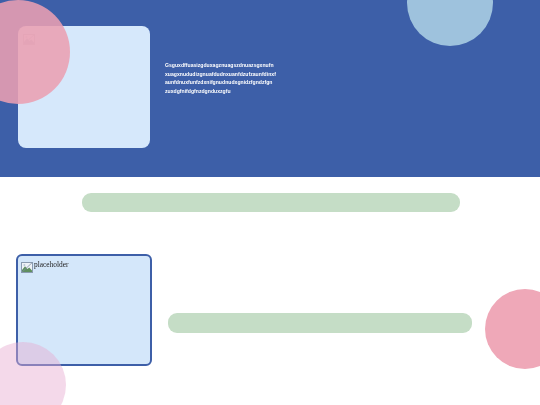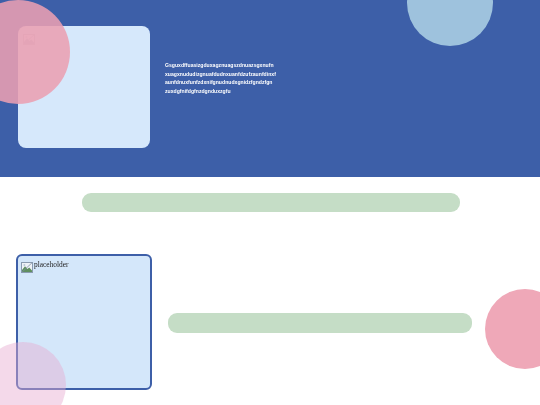--- a/index.html
+++ b/index.html
@@ -145,21 +145,21 @@
     position: absolute;
     z-index: 3;
   }
 
   
   .frame-card {
     position: absolute;
     left: 16px;
     top: 77px;
     width: 136px;
-    height: 136px;
+    height: 112px;
     box-sizing: border-box;
     background: #d4e7fa;
     border: 2px solid #3d5fa8;
     border-radius: 6px;
     z-index: 2;
     overflow: hidden;
   }
   .alt-row {
     position: absolute;
     left: 3px;

